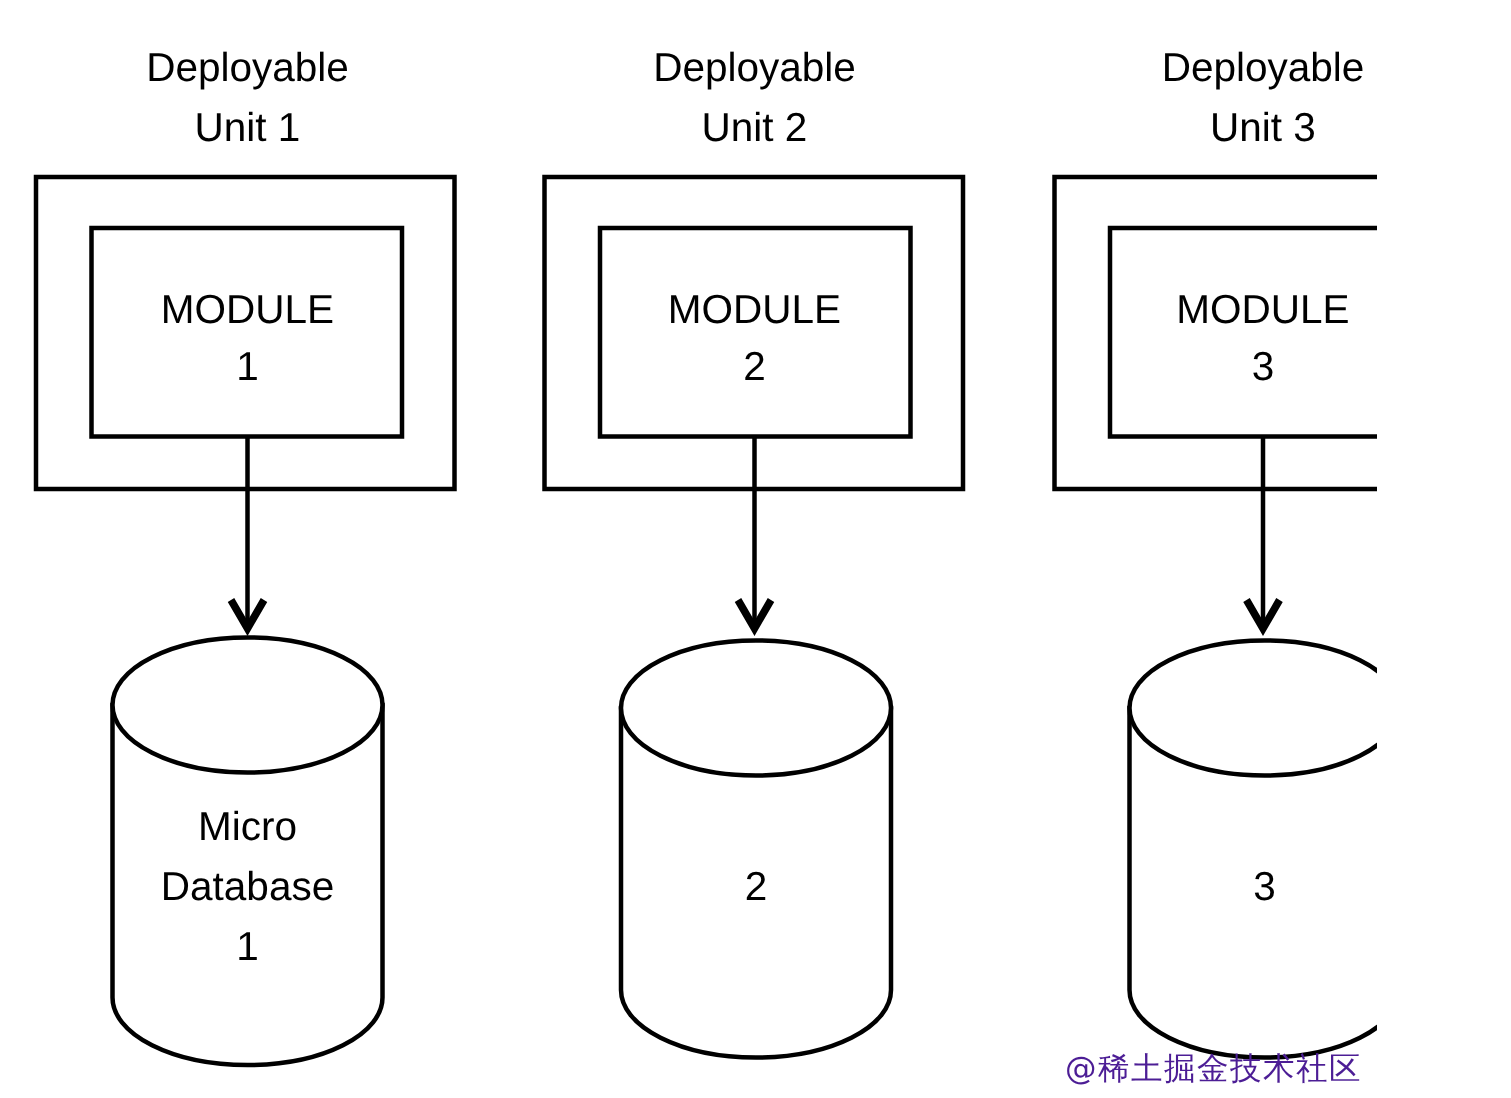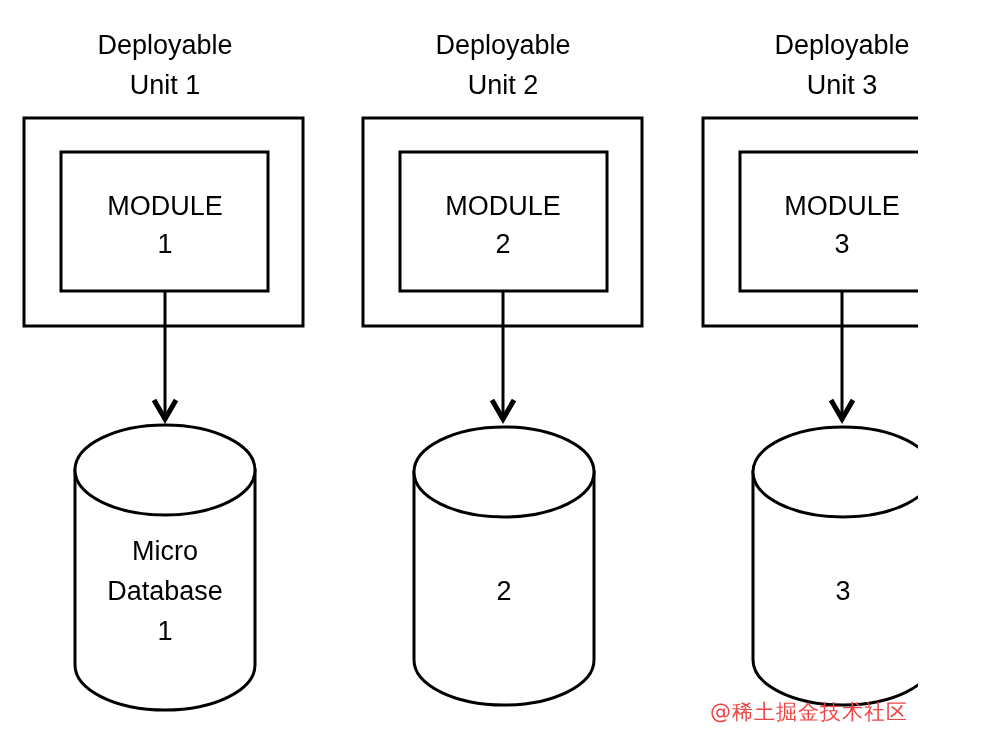--- a/index.html
+++ b/index.html
@@ -68,21 +68,21 @@
     stroke-width: 5;
     stroke-linecap: butt;
     fill: none;
   }
   .watermark {
     position: absolute;
     right: 10px;
     bottom: 6px;
     font-family: "DejaVu Sans", sans-serif;
     font-size: 21px;
-    color: #ef4444;
+    color: #4c1d95;
     letter-spacing: 1px;
     white-space: nowrap;
     user-select: none;
   }
 </style>
 </head>
 <body>
 
 <div id="canvas">
 

